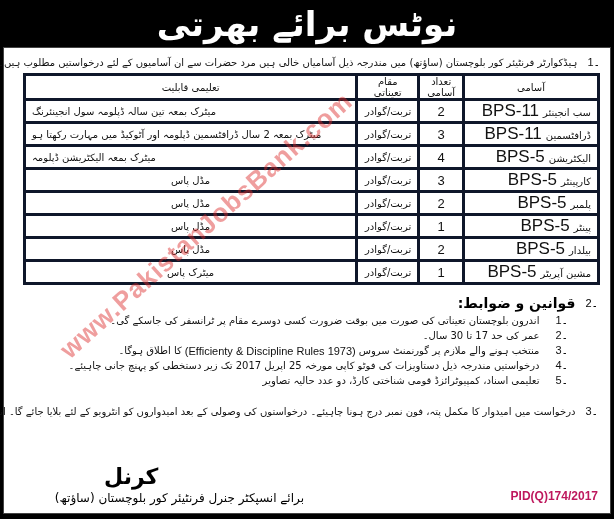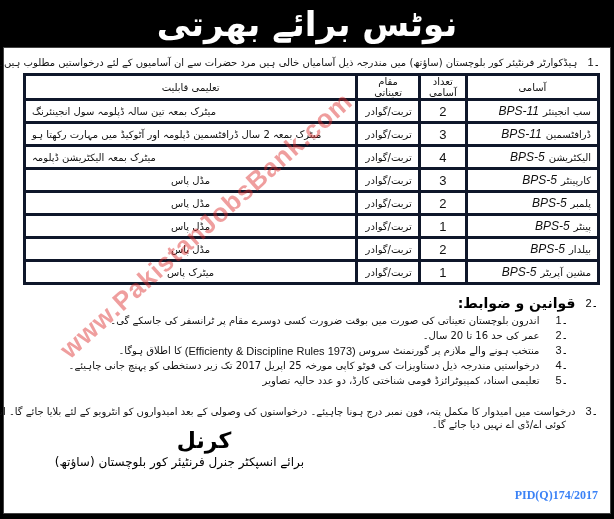--- a/index.html
+++ b/index.html
@@ -26,47 +26,47 @@
     .num { font-family: "Liberation Sans", sans-serif; font-size: 11px; margin-left: 10px; direction: ltr; }
     table.posts {
       position: absolute; left: 19px; top: 25px; width: 577px; border-collapse: collapse;
       direction: rtl; font-size: 10px; color: #111;
     }
     table.posts th, table.posts td {
       border: 3px solid #0f172a; height: 23px; padding: 0 6px; box-sizing: border-box;
     }
     table.posts th { font-weight: normal; text-align: center; height: 22px; }
     td.post { width: 213px; text-align: right; white-space: nowrap; }
-    td.post .bps { font-family: "Liberation Sans", sans-serif; font-size: 12px; margin-right: 4px; font-style: italic; }
+    td.post .bps { font-family: "Liberation Sans", sans-serif; font-size: 17px; margin-right: 4px; }
     td.count { width: 60px; text-align: center; font-family: "Liberation Sans", sans-serif; font-size: 13px; }
     td.station { width: 67px; text-align: right; white-space: nowrap; }
     td.qual { text-align: center; white-space: nowrap; }
     td.qual.left-ish { text-align: left; padding-right: 34px; }
     .rules-title {
       position: absolute; right: 12px; top: 247px; direction: rtl; display: flex; align-items: center;
     }
     .rules-title .label { font-weight: bold; font-size: 14px; }
     .rules-list { position: absolute; right: 12px; top: 265px; width: 560px; font-size: 10px; color: #111; }
     .rule {
       direction: rtl; display: flex; align-items: center; height: 15px; white-space: nowrap;
       padding-right: 30px;
     }
     .rule .num { margin-left: 16px; }
     .rule .en { font-family: "Liberation Sans", sans-serif; font-size: 11px; margin: 0 3px; }
     .point3 { position: absolute; right: 12px; top: 355px; width: 580px; font-size: 10px; color: #111; direction: rtl; }
     .point3 .line { display: flex; align-items: center; height: 16px; white-space: nowrap; }
     .point3 .line2 { padding-right: 32px; height: 16px; white-space: nowrap; }
     .signature {
-      position: absolute; left: 100px; top: 381px; width: 200px; text-align: center; direction: rtl;
+      position: absolute; left: 100px; top: 417px; width: 200px; text-align: left; direction: rtl;
     }
     .sig-name { font-weight: bold; font-size: 22px; letter-spacing: 6px; line-height: 1.1; }
     .sig-line { font-size: 12px; line-height: 1.5; white-space: nowrap; }
     .pid {
-      position: absolute; right: 12px; bottom: 10px; font-family: Liberation Serif, serif;
-      font-weight: bold; font-size: 12px; color: #3b82f6;
+      position: absolute; right: 12px; bottom: 10px; font-family: Liberation Sans, sans-serif;
+      font-weight: bold; font-size: 12px; color: #be185d;
     }
     .watermark {
       position: absolute; left: 60px; top: 290px; transform: rotate(-42deg); transform-origin: left center;
       color: rgba(220,40,40,0.45); font-family: "Liberation Sans", sans-serif; font-weight: bold;
       font-size: 26px; white-space: nowrap; pointer-events: none; letter-spacing: 1px;
     }
   </style>
 </head>
 <body>
 
@@ -147,21 +147,21 @@
     <span class="label">قوانین و ضوابط:</span>
   </div>
 
   <div class="rules-list">
     <div class="rule">
       <span class="num">1۔</span>
       <span>اندرون بلوچستان تعیناتی کی صورت میں بوقت ضرورت کسی دوسرے مقام پر ٹرانسفر کی جاسکے گی۔</span>
     </div>
     <div class="rule">
       <span class="num">2۔</span>
-      <span>عمر کی حد 16 تا 20 سال۔</span>
+      <span>عمر کی حد 17 تا 30 سال۔</span>
     </div>
     <div class="rule">
       <span class="num">3۔</span>
       <span>منتخب ہونے والے ملازم پر گورنمنٹ سروس</span>
       <span class="en" dir="ltr">(Efficienty &amp; Discipline Rules 1973)</span>
       <span>کا اطلاق ہوگا۔</span>
     </div>
     <div class="rule">
       <span class="num">4۔</span>
       <span>درخواستیں مندرجہ ذیل دستاویزات کی فوٹو کاپی مورخہ 25 اپریل 2017 تک زیر دستخطی کو پہنچ جانی چاہیئے۔</span>
@@ -170,21 +170,20 @@
       <span class="num">5۔</span>
       <span>تعلیمی اسناد، کمپیوٹرائزڈ قومی شناختی کارڈ، دو عدد حالیہ تصاویر</span>
     </div>
   </div>
 
   <div class="point3">
     <div class="line">
       <span class="num">3۔</span>
       <span>درخواست میں امیدوار کا مکمل پتہ، فون نمبر درج ہونا چاہیئے۔ درخواستوں کی وصولی کے بعد امیدواروں کو انٹرویو کے لئے بلایا جائے گا۔ انٹرویو کے لئے آنے والے</span>
     </div>
-    <div class="line2">کوئی اے/ڈی اے نہیں دیا جائے گا۔</div>
   </div>
 
   <div class="signature">
     <div class="sig-name">کرنل</div>
     <div class="sig-line">برائے انسپکٹر جنرل فرنٹیئر کور بلوچستان (ساؤتھ)</div>
   </div>
 
   <div class="pid">PID(Q)174/2017</div>
 
   <div class="watermark">www.PakistanJobsBank.com</div>

